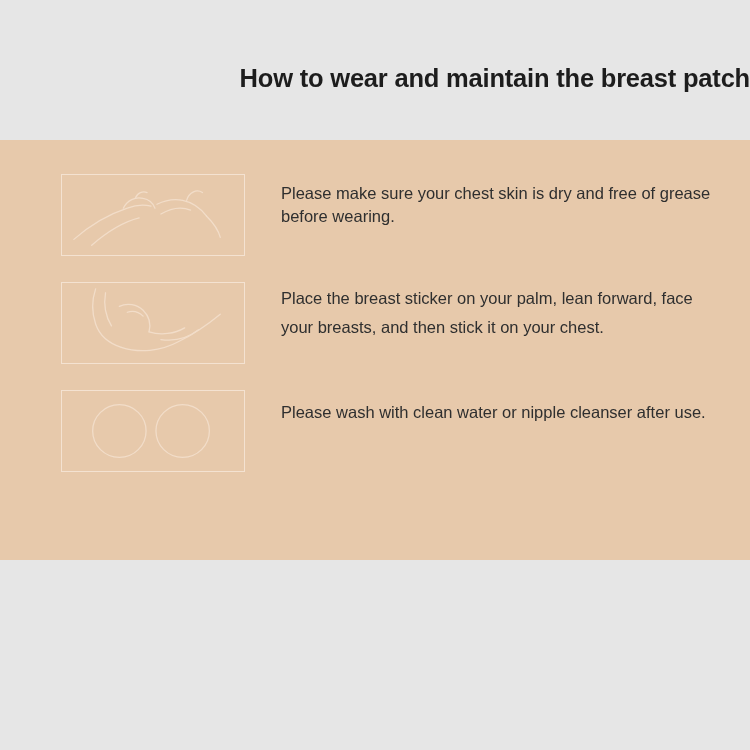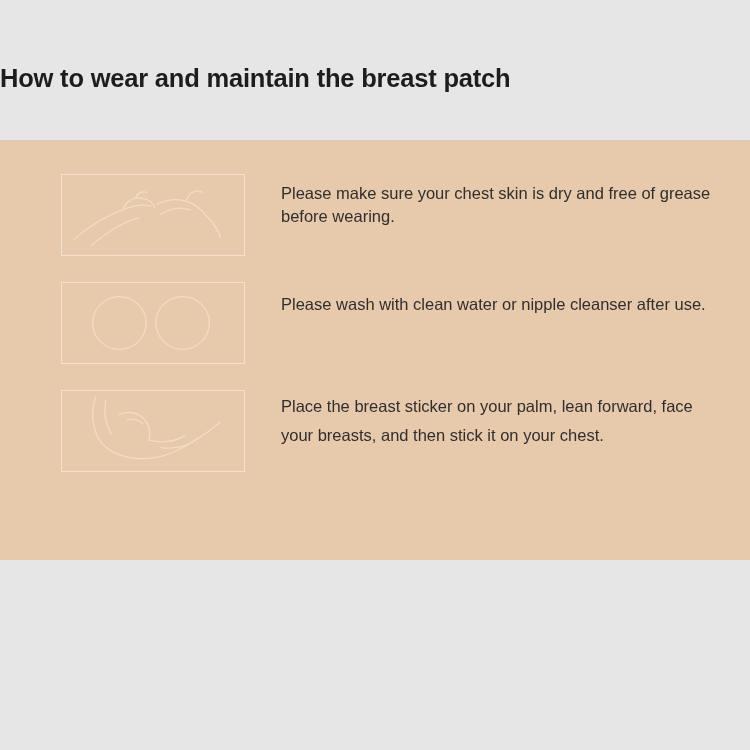--- a/index.html
+++ b/index.html
@@ -19,21 +19,21 @@
     height: 750px;
     background: #e6e6e6;
   }
 
   
   .header {
     height: 140px;
     background: #e6e6e6;
     display: flex;
     align-items: center;
-    justify-content: flex-start;
+    justify-content: flex-end;
     padding-top: 16px;
   }
   .header-title {
     font-size: 25.5px;
     font-weight: bold;
     letter-spacing: -0.2px;
     color: #1d1d1d;
     text-align: center;
   }
 
@@ -105,44 +105,44 @@
             <path d="M126 26 C128 18 136 14 142 18"></path>
           </g>
         </svg>
       </div>
       <div class="step-text">Please make sure your chest skin is dry and free of grease before wearing.</div>
     </div>
 
     <div class="step-row">
       <div class="thumb">
         <svg viewBox="0 0 184 82" preserveAspectRatio="none" aria-hidden="true">
-          <g fill="none" stroke="#f2ddc9" stroke-width="1.3">
-            <circle cx="58" cy="41" r="27"></circle>
-            <circle cx="122" cy="41" r="27"></circle>
-          </g>
-        </svg>
-      </div>
-      <div class="step-text loose2">Please wash with clean water or nipple cleanser after use.</div>
-    </div>
-
-    <div class="step-row">
-      <div class="thumb">
-        <svg viewBox="0 0 184 82" preserveAspectRatio="none" aria-hidden="true">
           <g fill="none" stroke="#f2ddc9" stroke-width="1.3" stroke-linecap="round">
             <path d="M34 6 C30 18 30 30 34 42 C38 54 48 62 60 66"></path>
             <path d="M44 10 C42 22 44 34 50 44"></path>
             <path d="M58 24 C66 20 76 22 82 28 C88 34 90 42 88 50"></path>
             <path d="M66 30 C72 28 78 30 82 34"></path>
             <path d="M60 66 C78 72 100 70 118 60 C134 52 148 42 160 32"></path>
             <path d="M88 50 C100 54 114 52 124 46"></path>
             <path d="M100 58 C114 60 128 56 138 48"></path>
           </g>
         </svg>
       </div>
       <div class="step-text loose">Place the breast sticker on your palm, lean forward, face your breasts, and then stick it on your chest.</div>
+    </div>
+
+    <div class="step-row">
+      <div class="thumb">
+        <svg viewBox="0 0 184 82" preserveAspectRatio="none" aria-hidden="true">
+          <g fill="none" stroke="#f2ddc9" stroke-width="1.3">
+            <circle cx="58" cy="41" r="27"></circle>
+            <circle cx="122" cy="41" r="27"></circle>
+          </g>
+        </svg>
+      </div>
+      <div class="step-text loose2">Please wash with clean water or nipple cleanser after use.</div>
     </div>
 
   </div>
 
   <div class="footer">
 
     
 
     
 

